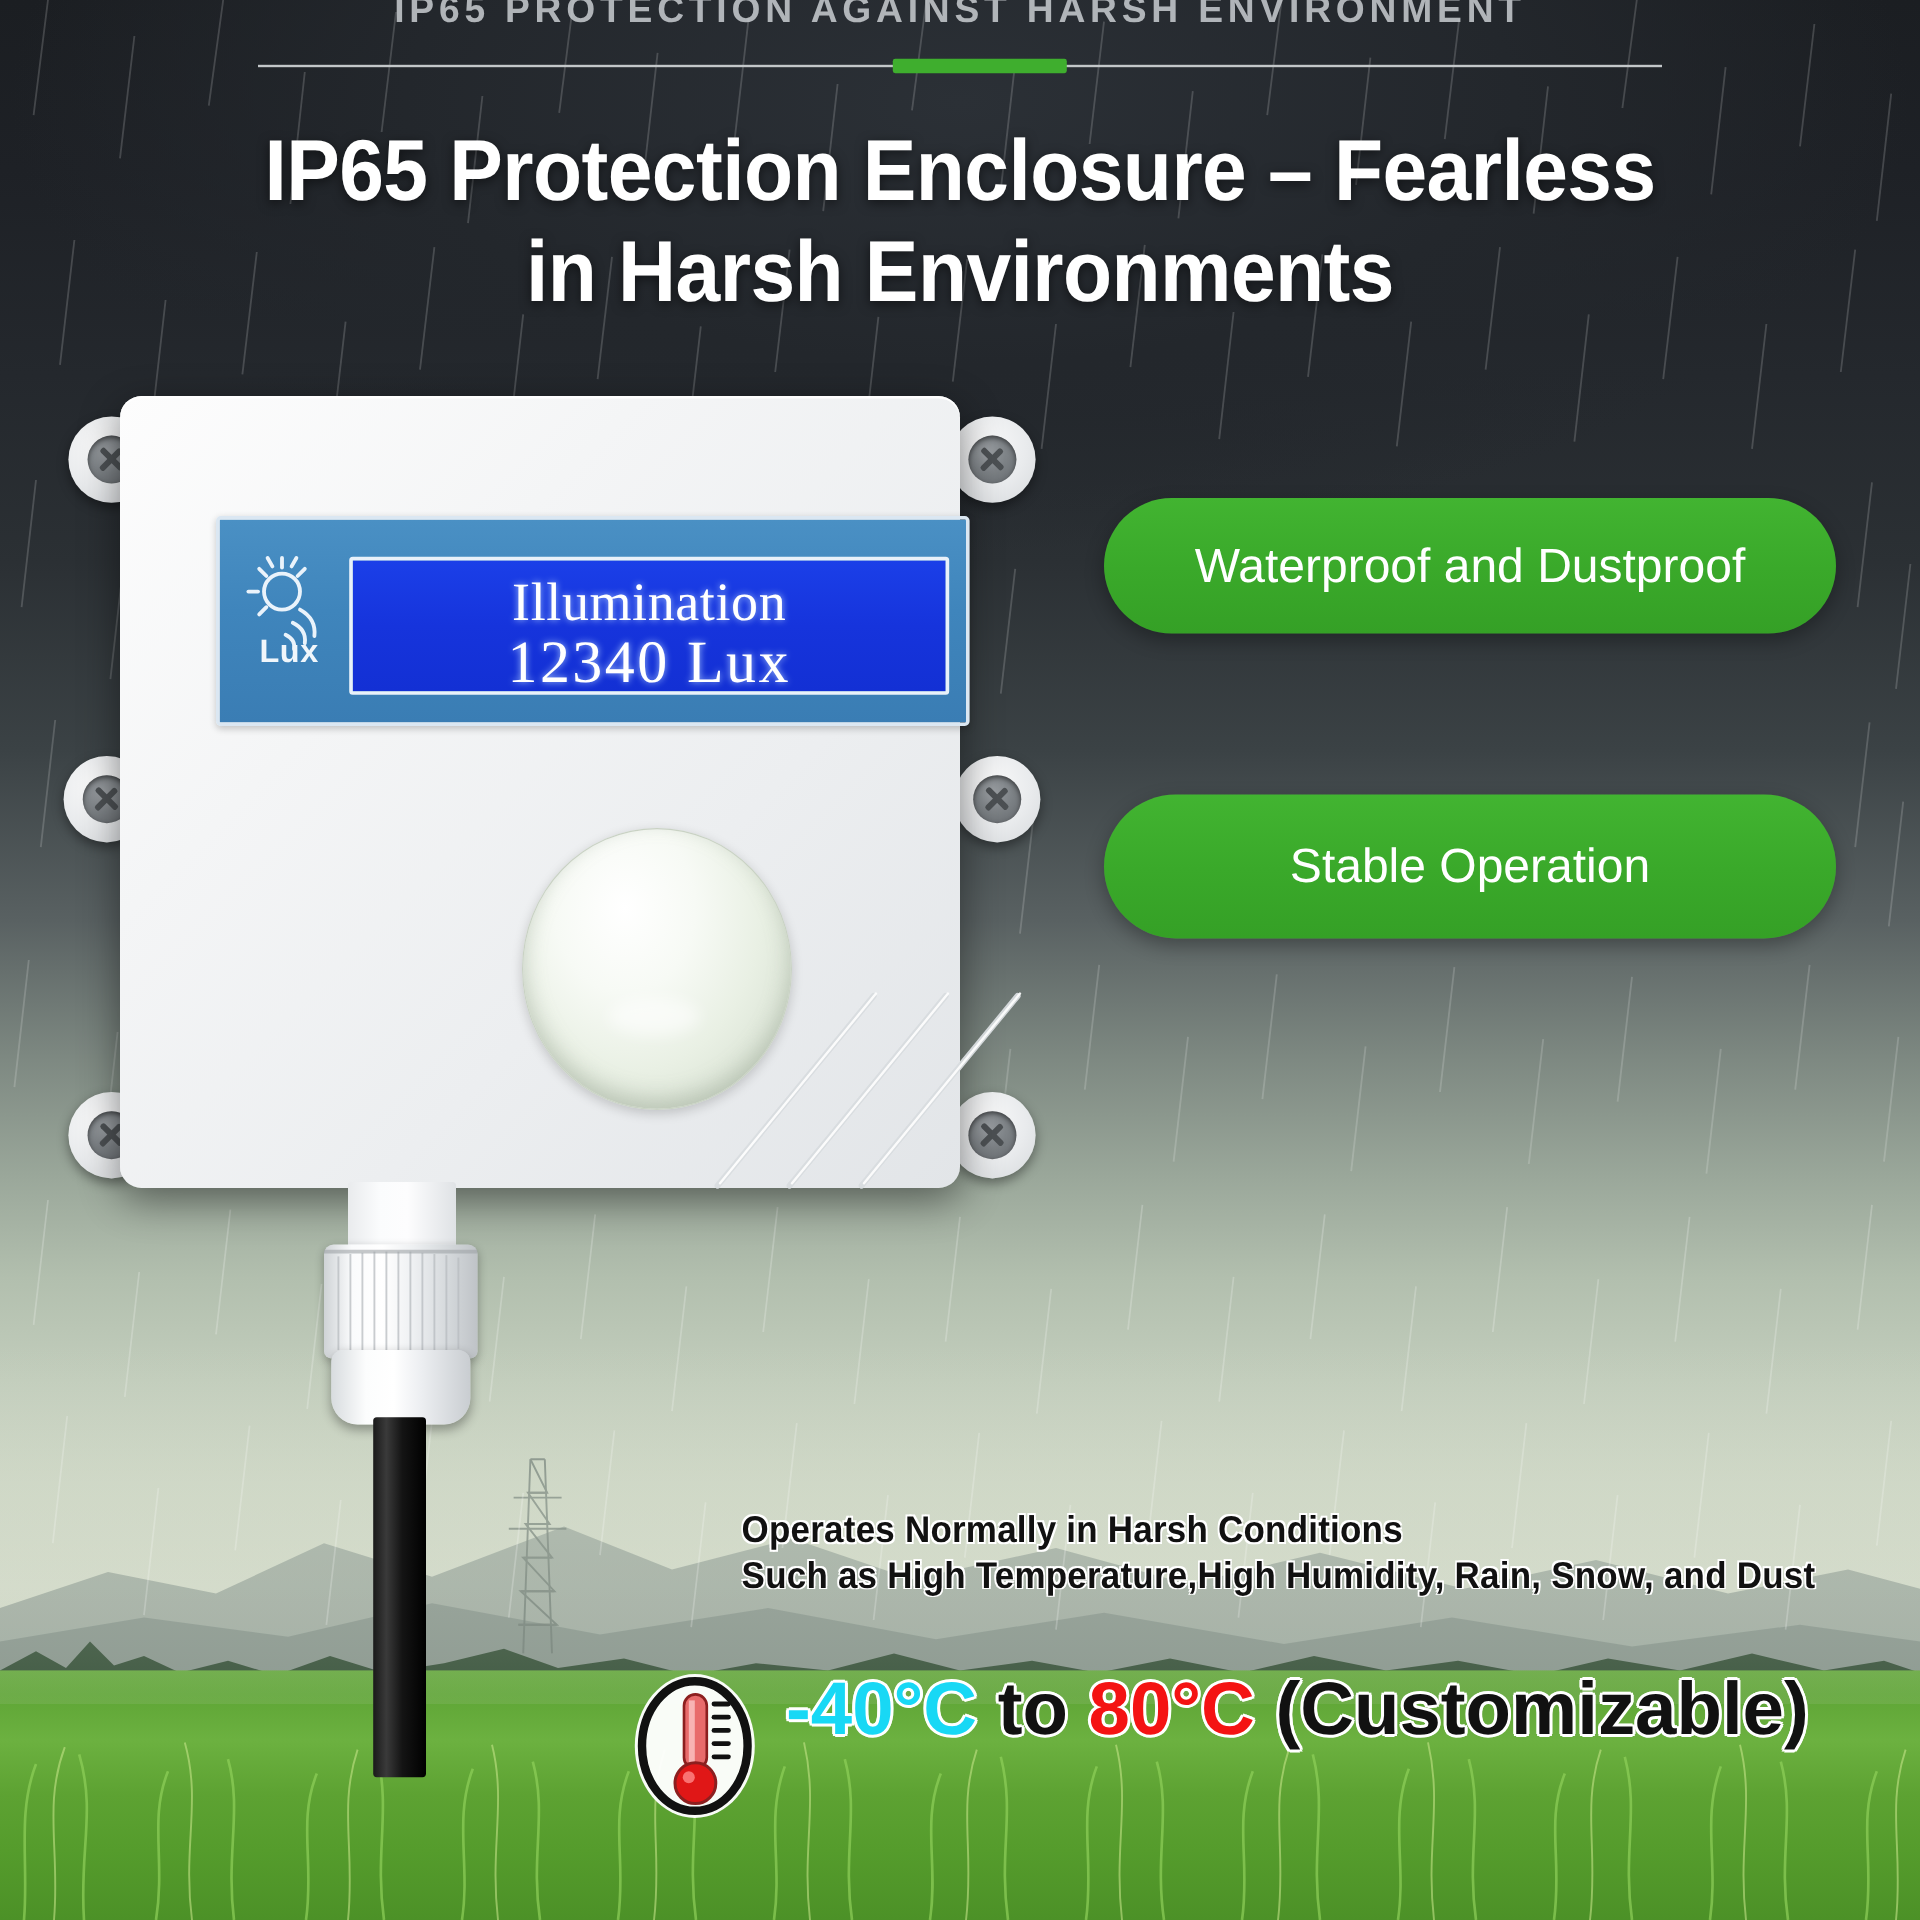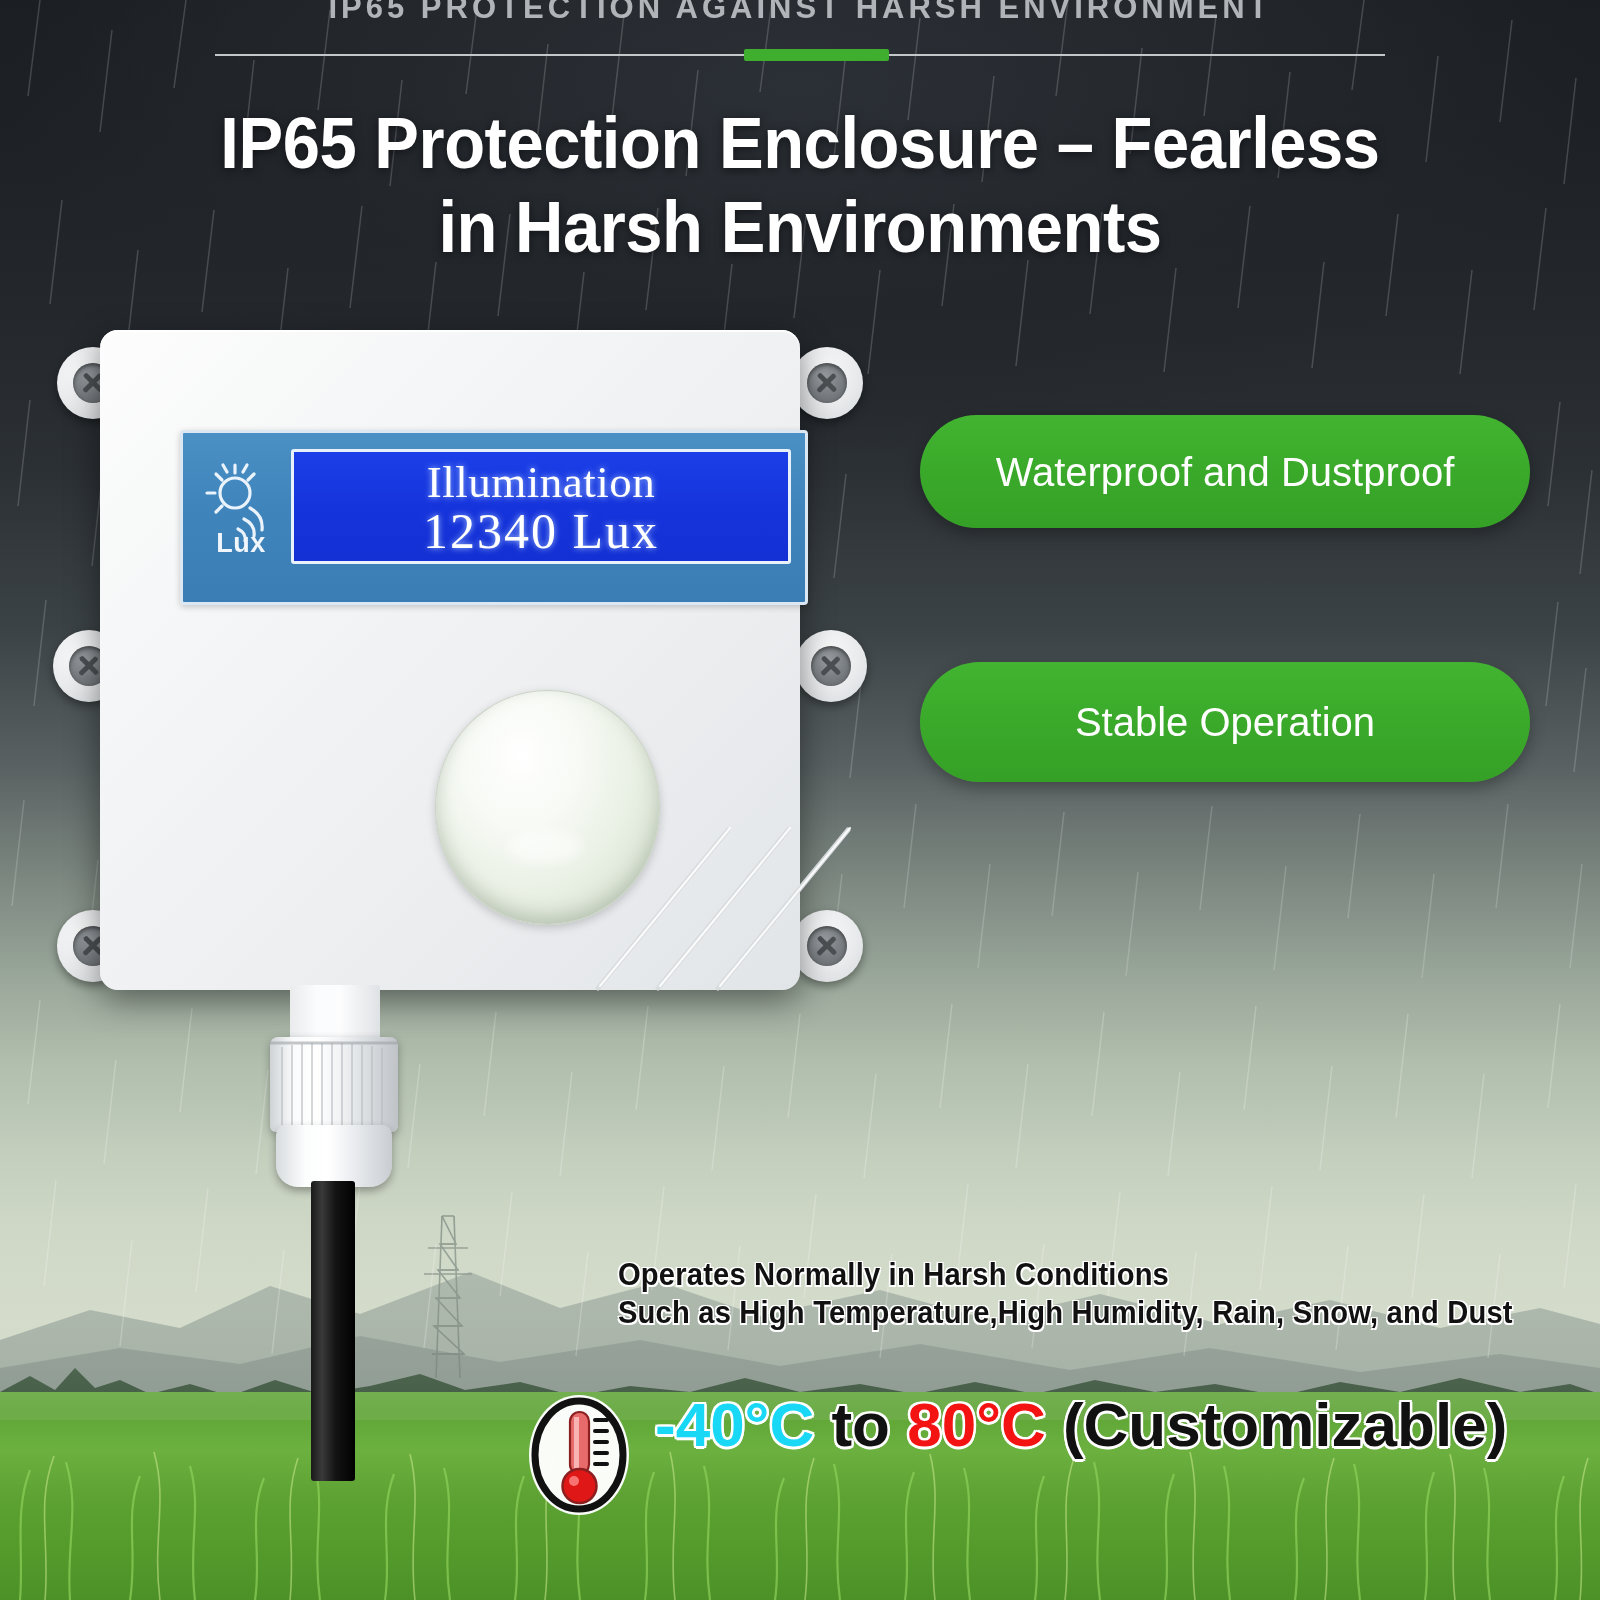--- a/index.html
+++ b/index.html
@@ -128,24 +128,24 @@
   .lux-icon{
     position:absolute; left:16px; top:18px; width:84px; height:118px;
     color:#eaf3fb;
   }
   .lux-word{
     position:absolute; left:16px; top:95px; width:84px; text-align:center;
     font-weight:bold; font-size:27px; color:#f0f6fb;
     letter-spacing:.5px;
   }
   .lcd{
-    position:absolute; left:108px; top:16px; width:500px; height:115px;
+    position:absolute; left:108px; top:31px; width:500px; height:115px;
     background:linear-gradient(180deg,#1b3fe8 0%,#1634dc 50%,#1330d4 100%);
     border:3px solid #e8f1fa; border-radius:3px;
-    display:flex; flex-direction:column; align-items:center; justify-content:center;
+    display:flex; flex-direction:column; align-items:center; justify-content:flex-end;
     font-family:"Liberation Serif", serif;
     color:#ffffff;
   }
   .lcd-line1{ font-size:45px; line-height:48px; letter-spacing:.5px; text-shadow:0 0 6px rgba(180,210,255,.9); }
   .lcd-line2{ font-size:50px; line-height:50px; letter-spacing:2px; text-shadow:0 0 6px rgba(180,210,255,.9); }
   .panel-sub{
     position:absolute; left:108px; top:136px; width:500px; text-align:center;
     font-size:20px; font-style:italic; font-weight:bold; color:#f3f8fc;
     letter-spacing:.3px;
   }

